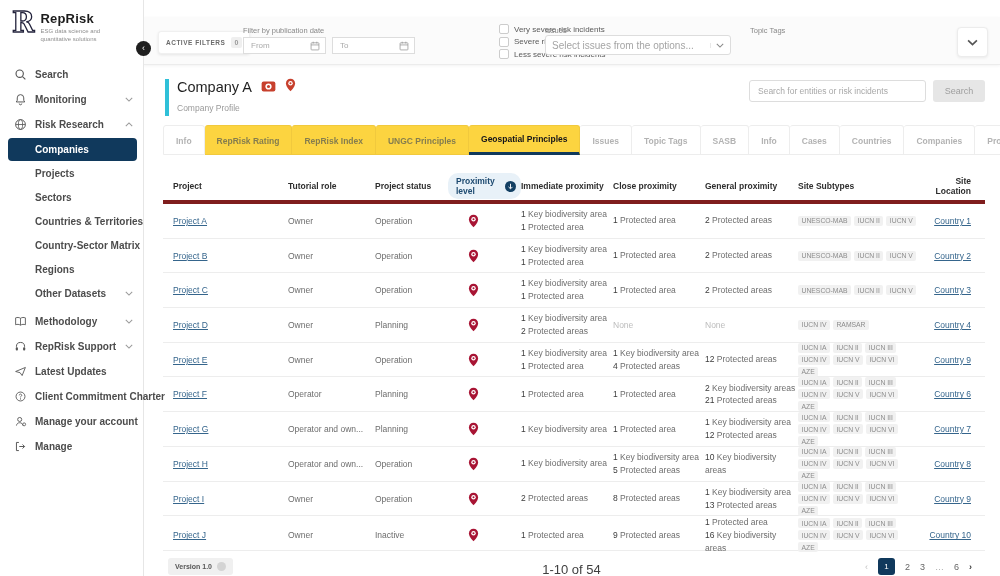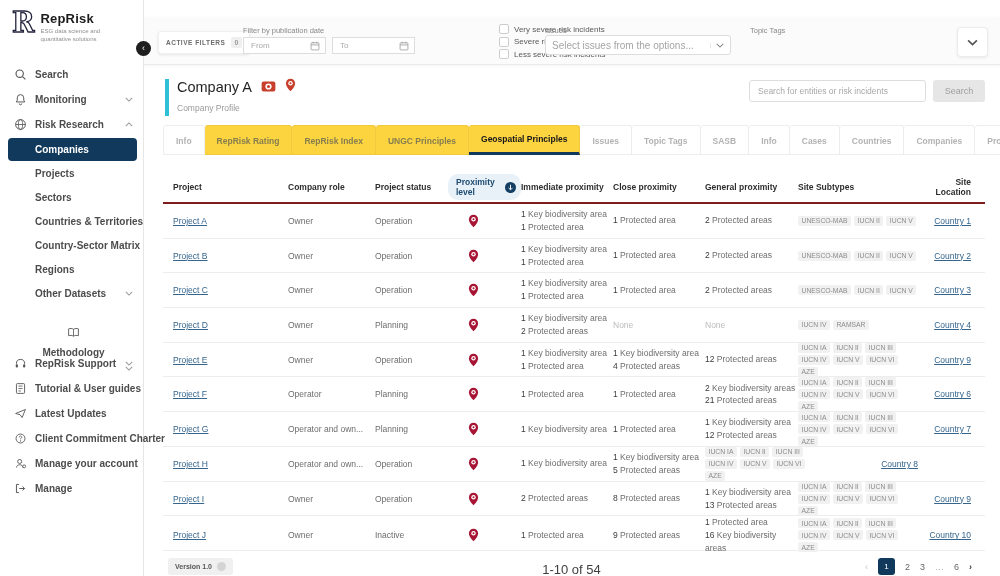--- a/index.html
+++ b/index.html
@@ -22,21 +22,21 @@
   .nav-item{display:flex;align-items:center;gap:8px;height:25px;padding:0 10px 0 14px;
             font-size:10px;font-weight:bold;color:#4c4c4c;cursor:pointer;white-space:nowrap;}
   .nav-item .nicon{width:13px;height:13px;flex:none;display:flex;}
   .nav-item .nicon svg{width:13px;height:13px;}
   .chev{margin-left:auto;display:flex;}
   .chev svg{width:8px;height:5px;}
   .chev.up svg{transform:rotate(180deg);}
   .nav-child{padding-left:35px;height:24px;}
   .nav-child.active{background:#10395c;color:#fff;border-radius:4px;margin:1px 6px 1px 8px;
                     padding-left:27px;height:23px;}
-  .nav-gap{margin-top:20px;flex-direction:column;}
+  .nav-gap{margin-top:3px;}
 
   
   .main{position:absolute;left:143px;top:17px;width:857px;height:576px;background:#fff;}
 
   
   .filter-bar{position:absolute;top:0;left:0;width:857px;height:47px;background:#fbfbfb;
               border-bottom:1px solid #ececec;box-shadow:0 1px 3px rgba(0,0,0,.05);}
   .af-btn{position:absolute;left:15px;top:14px;height:21px;background:#fff;border:1px solid #f0f0f0;
           border-radius:3px;box-shadow:0 1px 3px rgba(0,0,0,.09);font-size:6.5px;font-weight:bold;
           letter-spacing:.5px;color:#6b6b6b;display:flex;align-items:center;gap:6px;padding:0 7px;cursor:pointer;}
@@ -84,21 +84,21 @@
        background:#fff;border:1px solid #ededed;border-left:none;box-sizing:border-box;
        white-space:nowrap;cursor:pointer;border-radius:3px 3px 0 0;}
   .tab:first-child{border-left:1px solid #ededed;}
   .tab.yellow{background:#fcd440;border-color:#f1c93d;color:#857d4e;}
   .tab.active{color:#15151a;background:#fcd440;border-bottom:3px solid #10395c;line-height:27px;}
 
   
   .table{position:absolute;left:20px;top:155px;width:822px;}
   .trow{display:grid;grid-template-columns:115px 87px 73px 73px 92px 92px 93px 124px 1fr;
         align-items:center;padding:0 10px;box-sizing:border-box;}
-  .thead{height:32px;border-bottom:2px solid #7f1d1d;font-size:8.5px;font-weight:bold;color:#2e2e2e;}
+  .thead{height:32px;border-bottom:4px solid #7f1d1d;font-size:8.5px;font-weight:bold;color:#2e2e2e;}
   .tdrow{height:34.7px;border-bottom:1px solid #ededed;font-size:8.5px;color:#6d6d6d;}
   .cell-lines div{line-height:1.5;}
   a.link{color:#35658c;text-decoration:underline;cursor:pointer;}
   .muted{color:#bcbcbc;}
   .num{color:#3c3c3c;}
   .tags{display:flex;flex-wrap:wrap;gap:2px 3px;width:122px;}
   .tag{background:#f1f1f1;border-radius:2px;padding:1.5px 3.5px;font-size:6.8px;color:#8b8b8b;
        white-space:nowrap;}
   .col-last{text-align:right;padding-right:4px;}
   .pin-cell{justify-self:start;padding-left:20px;}
@@ -224,31 +224,20 @@
               <rect x="2.2" y="9" width="2.6" height="4" rx="1" fill="#555"></rect>
               <rect x="11.2" y="9" width="2.6" height="4" rx="1" fill="#555"></rect>
             </svg>
           </span>
           <span class="nav-label">RepRisk Support</span>
           <span class="chev">
             <svg viewBox="0 0 10 6">
               <path d="M1 1l4 4 4-4" fill="none" stroke="#9a9a9a" stroke-width="1.3"></path>
             </svg>
           </span>
-        </div>
-        <div class="nav-item">
-          <span class="nicon">
-            <svg viewBox="0 0 16 16">
-              <rect x="3" y="2" width="10" height="12" rx="1" fill="none" stroke="#555" stroke-width="1.1"></rect>
-              <line x1="5.5" y1="5" x2="10.5" y2="5" stroke="#555" stroke-width="1"></line>
-              <line x1="5.5" y1="8" x2="10.5" y2="8" stroke="#555" stroke-width="1"></line>
-              <line x1="5.5" y1="11" x2="8.5" y2="11" stroke="#555" stroke-width="1"></line>
-            </svg>
-          </span>
-          <span class="nav-label">Tutorial &amp; User guides</span>
         </div>
         <div class="nav-item">
           <span class="nicon">
             <svg viewBox="0 0 16 16">
               <path d="M2 8l12-5-4 10-2.5-3.5L2 8z" fill="none" stroke="#555" stroke-width="1.1" stroke-linejoin="round"></path>
             </svg>
           </span>
           <span class="nav-label">Latest Updates</span>
         </div>
         <div class="nav-item">
@@ -375,21 +364,21 @@
         <div class="tab">Info</div>
         <div class="tab">Cases</div>
         <div class="tab">Countries</div>
         <div class="tab">Companies</div>
         <div class="tab">Projects</div>
       </div>
 
     <div class="table">
       <div class="trow thead" id="thead">
           <div class="th">Project</div>
-          <div class="th">Company role</div>
+          <div class="th">Tutorial role</div>
           <div class="th">Project status</div>
           <div class="th"><span class="prox-pill">
               <span>Proximity level</span>
               <span class="sort-ic">
                 <svg viewBox="0 0 14 14">
                   <circle cx="7" cy="7" r="7" fill="#123f63"></circle>
                   <path d="M7 3.5v6M4.5 7.5L7 10l2.5-2.5" stroke="#fff" stroke-width="1.2" fill="none"></path>
                 </svg>
               </span>
             </span></div>
@@ -648,20 +637,23 @@
                   <circle cx="6" cy="5.6" r="1.1" fill="#a81434"></circle>
                 </svg>
               </span>
             </div>
             <div class="td cell-lines">
               <div><span class="num">1 </span>Key biodiversity area</div>
             </div>
             <div class="td cell-lines">
               <div><span class="num">1 </span>Key biodiversity area</div>
               <div><span class="num">5 </span>Protected areas</div>
+            </div>
+            <div class="td cell-lines">
+              <div><span class="num">10 </span>Key biodiversity areas</div>
             </div>
             <div class="td">
               <div class="tags">
                 <span class="tag">IUCN IA</span>
                 <span class="tag">IUCN II</span>
                 <span class="tag">IUCN III</span>
                 <span class="tag">IUCN IV</span>
                 <span class="tag">IUCN V</span>
                 <span class="tag">IUCN VI</span>
                 <span class="tag">AZE</span>

